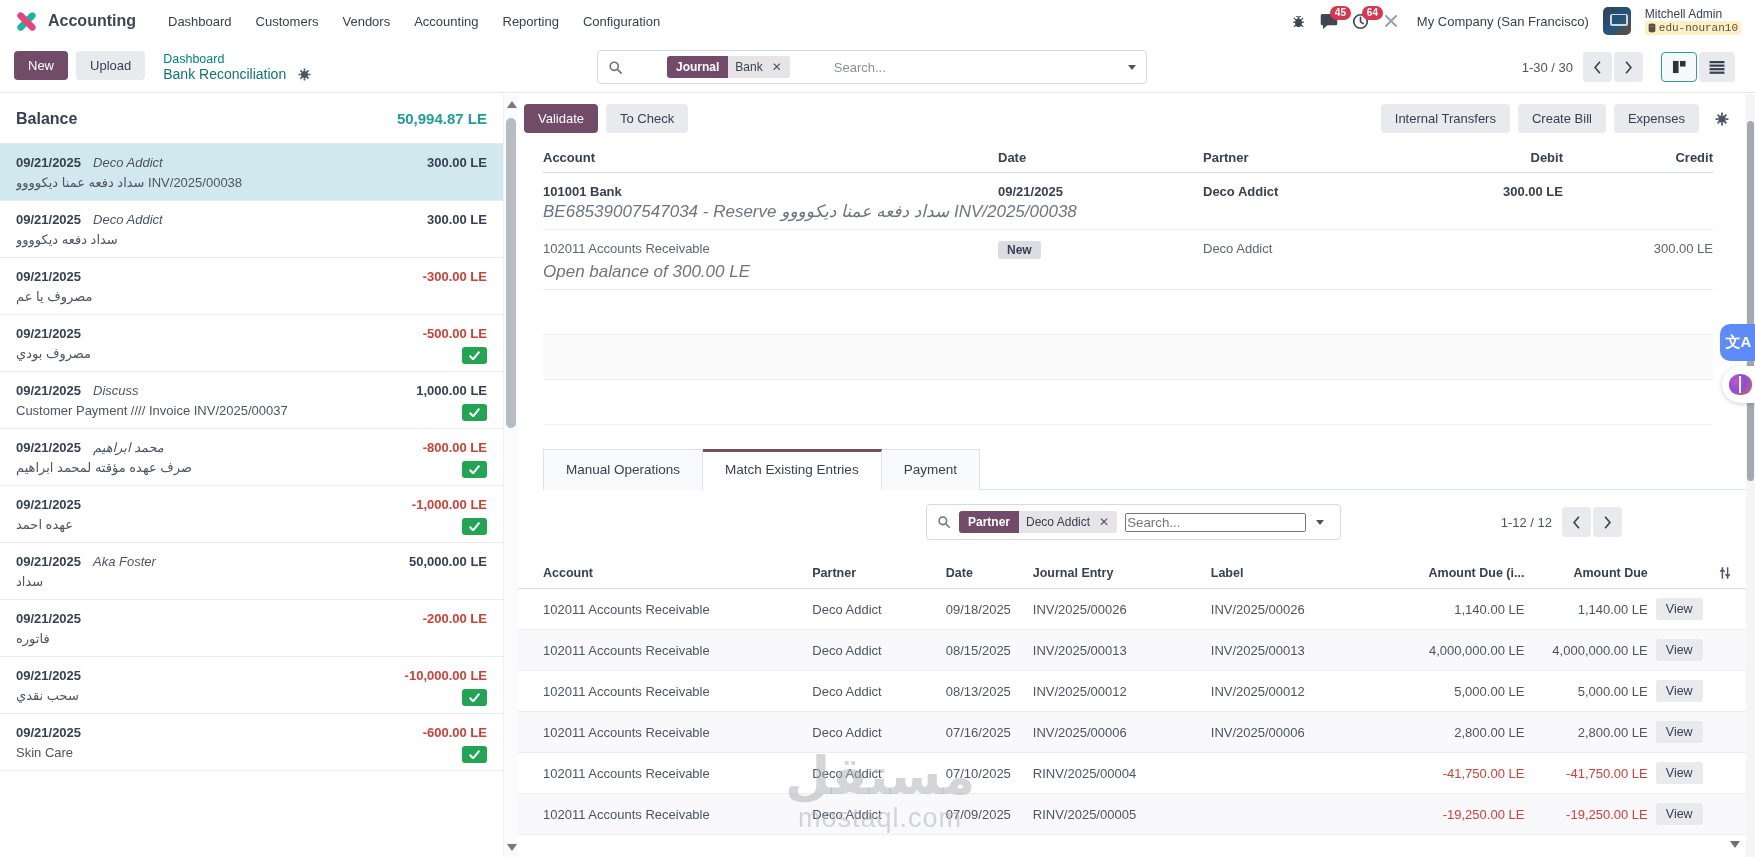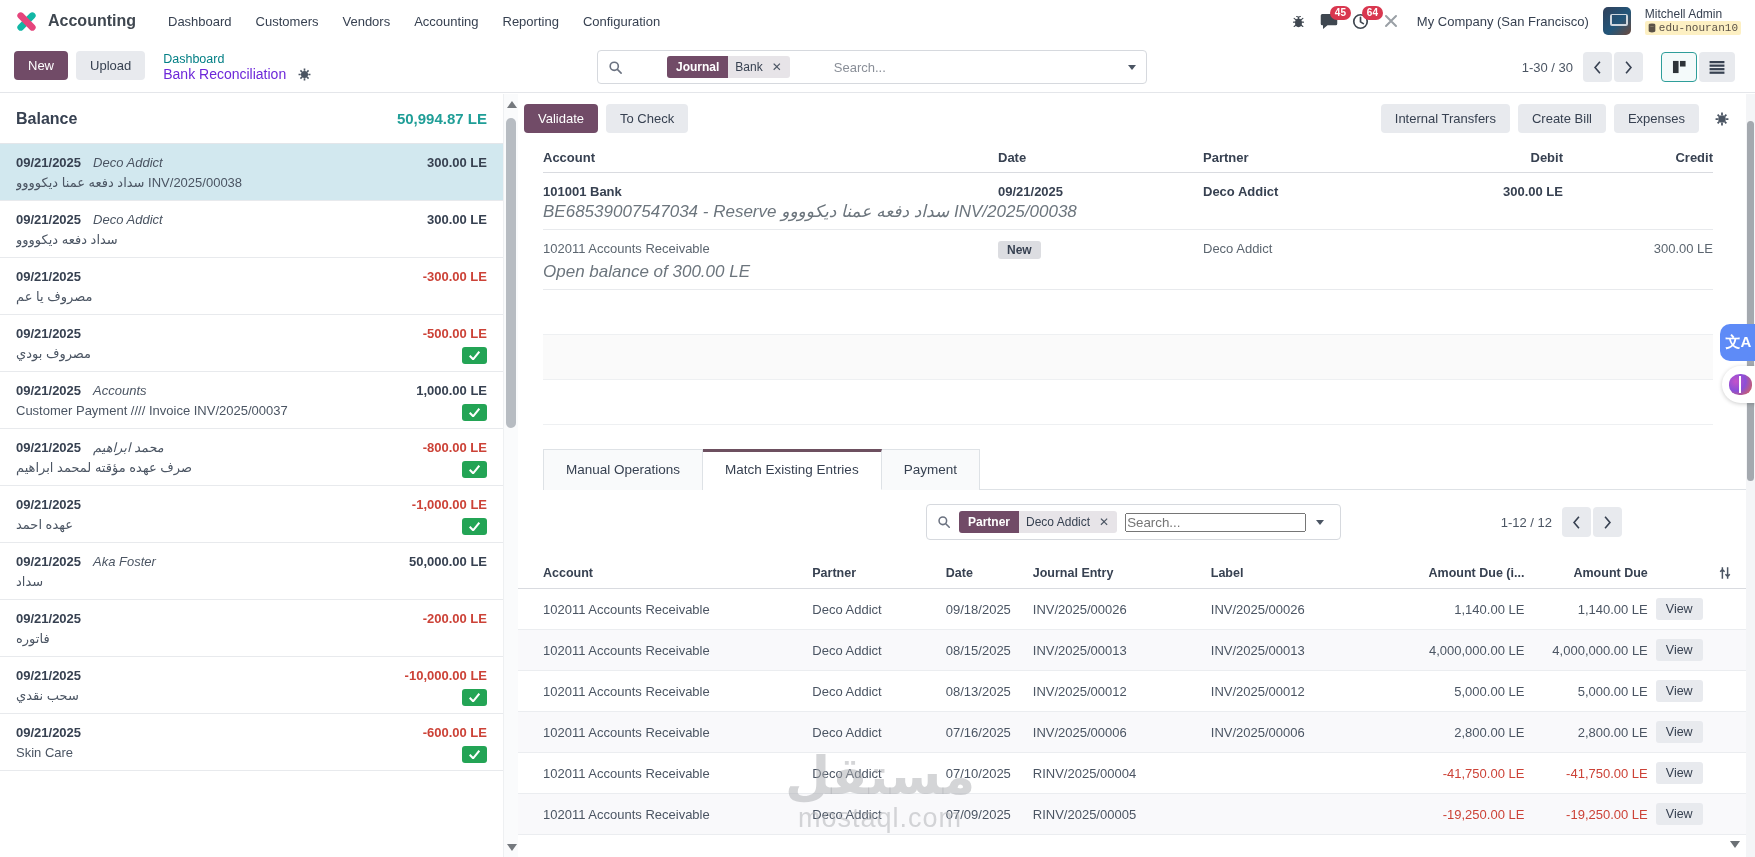--- a/index.html
+++ b/index.html
@@ -28,21 +28,21 @@
   .dbname { font-size:11px; color:#5a5146; background:#fdf0c3; border-radius:2px; padding:0 3px; display:flex; align-items:center; gap:3px; font-family:"Liberation Mono","DejaVu Sans Mono",monospace; }
 
   
   .control { position:absolute; top:42px; left:0; right:0; height:51px; border-bottom:1px solid #e4e6ea; background:#fff; }
   .btn { display:inline-flex; align-items:center; justify-content:center; border:none; border-radius:4px; font-size:13px; padding:7px 14px; cursor:pointer; font-family:inherit; }
   .btn-primary { background:#714B67; color:#fff; }
   .btn-gray { background:#e8eaee; color:#374151; }
   .ctl-left { position:absolute; left:14px; top:9px; display:flex; gap:8px; align-items:flex-start; }
   .crumbs { margin-left:10px; display:flex; flex-direction:column; line-height:15px; padding-top:1px; }
   .crumb-link { color:#017e84; font-size:12.5px; cursor:pointer; }
-  .crumb-title { display:flex; align-items:center; gap:12px; font-size:14px; color:#6d28d9; }
+  .crumb-title { display:flex; align-items:center; gap:12px; font-size:14px; color:#0f766e; }
   .gear { color:#4b5563; cursor:pointer; }
 
   .searchbox { position:absolute; left:597px; top:8px; width:550px; height:34px; border:1px solid #d6d9de; border-radius:4px; display:flex; align-items:center; background:#fff;gap:36px; }
   .mag { margin:0 8px 0 10px; color:#6b7280; }
   .facet { display:flex; align-items:stretch; border-radius:3px; overflow:hidden; font-size:12px; margin-right:8px; flex:none; }
   .facet-k { background:#714B67; color:#fff; padding:4px 9px; font-weight:600; }
   .facet-v { background:#e7e4e8; color:#374151; padding:4px 7px; }
   .facet-x { background:#e7e4e8; color:#4b5563; padding:4px 8px 4px 2px; cursor:pointer; font-weight:700; }
   .searchbox input { border:none; outline:none; flex:1; font-size:13px; color:#374151; font-family:inherit; min-width:40px; }
   .searchbox input::placeholder { color:#8a8f98; }
@@ -328,21 +328,21 @@
             <path d="M1 7l5 5L15 1"></path>
           </svg>
         </span>
       </div>
   </div>
 
   <div class="bl-row">
     <div class="bl-l">
       <div class="bl-top">
           <span class="bl-date">09/21/2025</span>
-          <span class="bl-partner">Accounts</span>
+          <span class="bl-partner">Discuss</span>
         </div>
       <div class="bl-label">Customer Payment //// Invoice INV/2025/00037</div>
     </div>
     <div class="bl-r">
         <span class="bl-amt">1,000.00 LE</span>
       <span class="bl-check">
           <svg width="11" height="9" viewBox="0 0 16 13" fill="none" stroke="#fff" stroke-width="3">
             <path d="M1 7l5 5L15 1"></path>
           </svg>
         </span>

